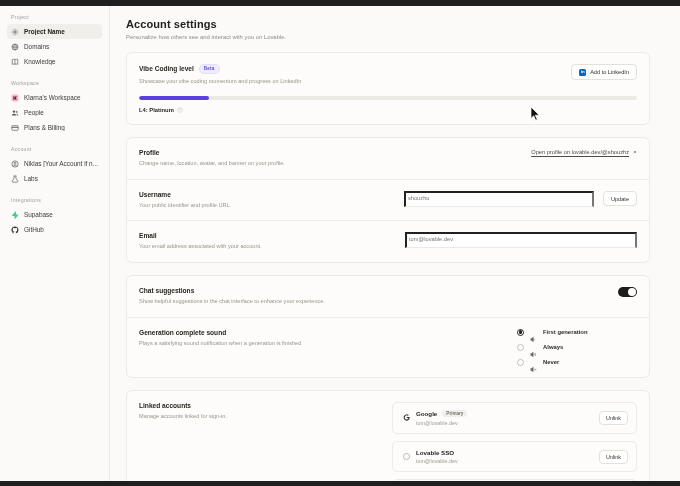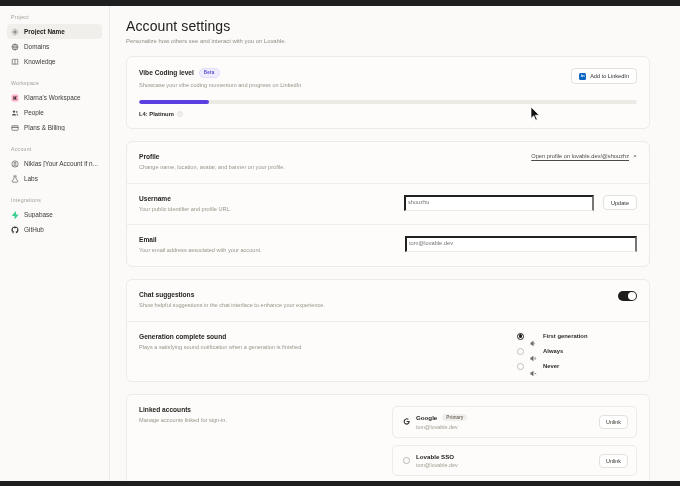--- a/index.html
+++ b/index.html
@@ -50,21 +50,21 @@
   .nav-ico svg { width: 8px; height: 8px; display: block; }
 
   
   #main {
     position: absolute; top: 6px; left: 110px;
     width: 570px; height: 475px;
     overflow: hidden; background: #fbfaf8;
   }
   #main-inner { padding: 12px 30px 0 16px; }
 
-  .page-title { font-size: 14px; font-weight: 400; color: #23211e; letter-spacing: .1px; }
+  .page-title { font-size: 11px; font-weight: 700; color: #23211e; letter-spacing: .1px; }
   .page-sub { font-size: 5.9px; color: #918c84; margin-top: 4px; }
 
   .card {
     margin-top: 12px; background: #fdfcfa;
     border: 1px solid #ecebe6; border-radius: 6px;
   }
   .row {
     display: flex; align-items: flex-start;
     padding: 11px 12px;
   }

